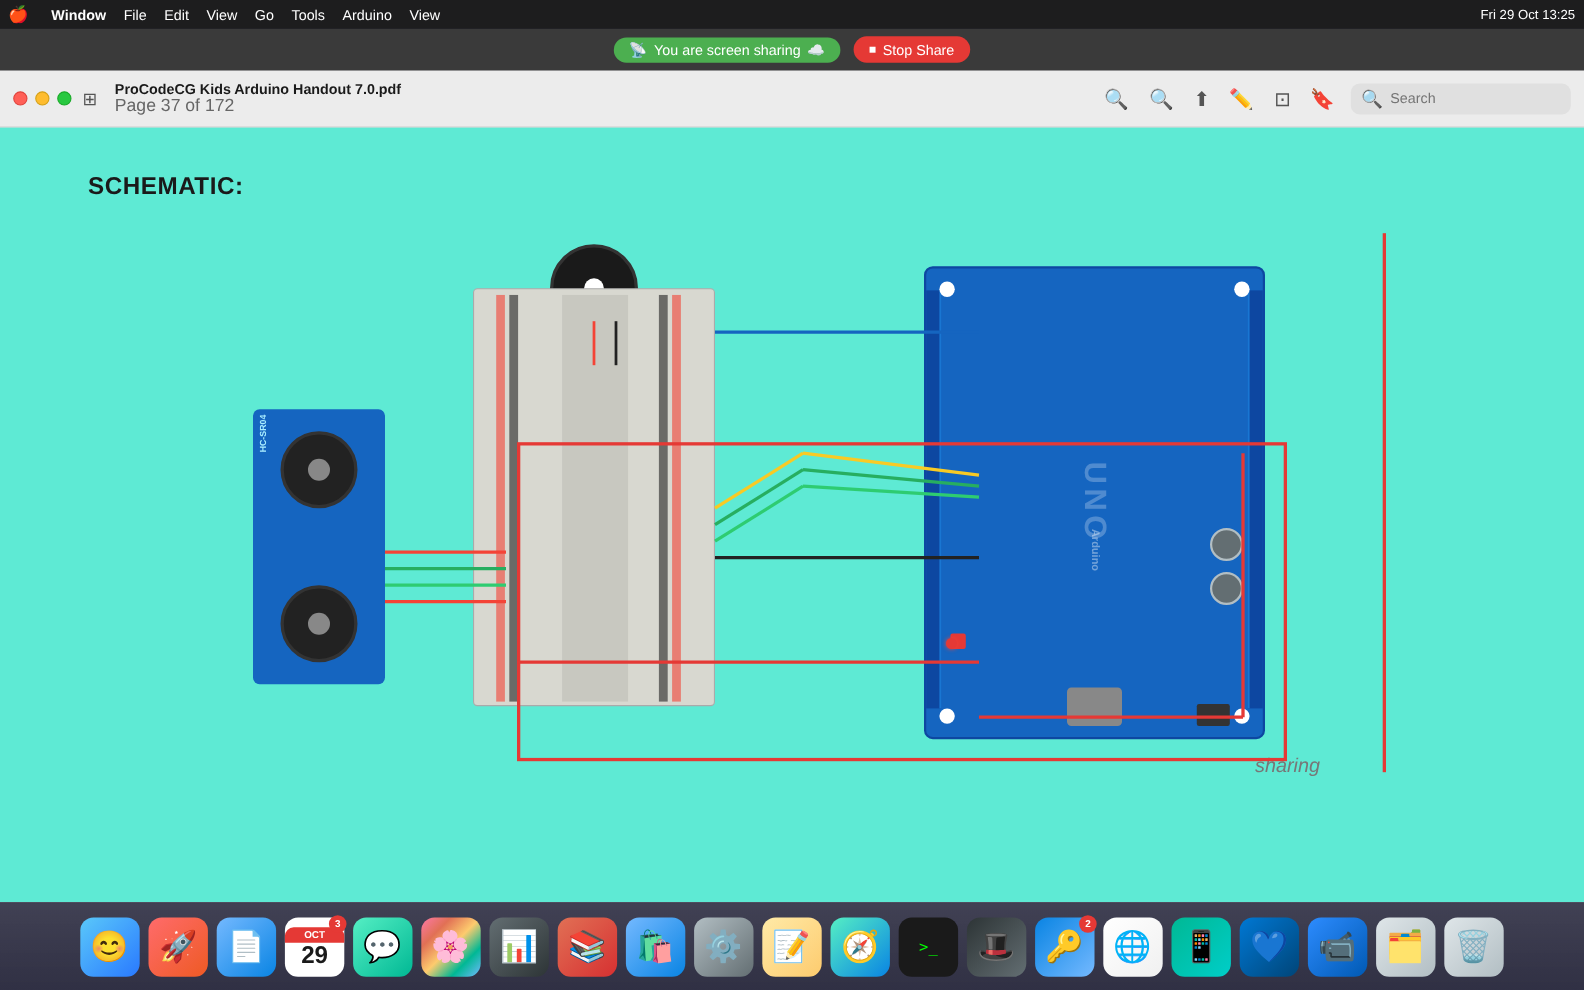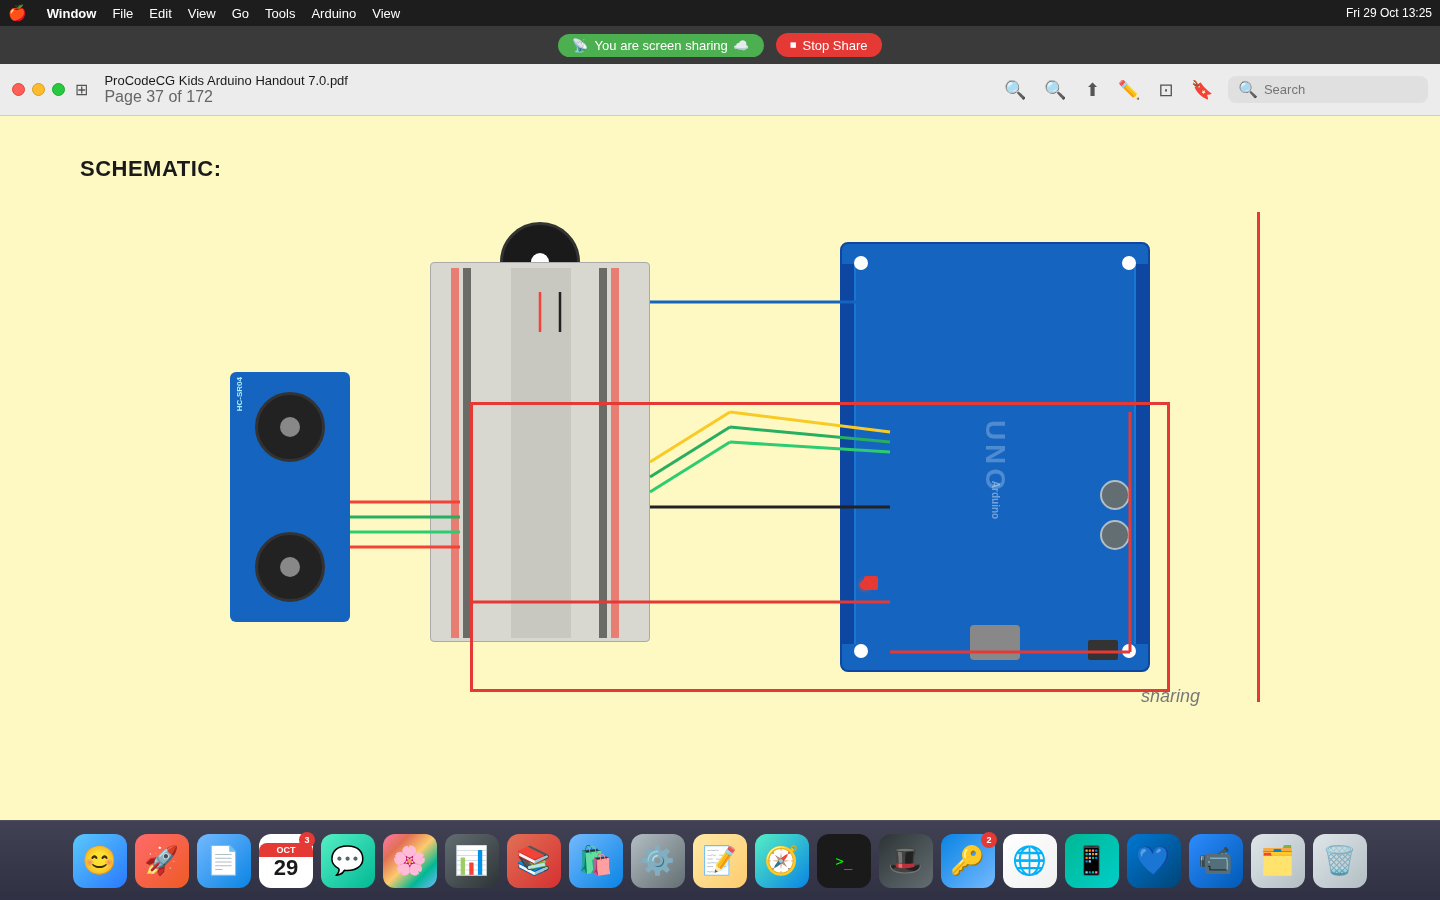--- a/index.html
+++ b/index.html
@@ -78,21 +78,21 @@
       padding: 0 12px;
       position: relative;
     }
     .traffic-lights { display: flex; gap: 7px; align-items: center; }
     .tl { width: 13px; height: 13px; border-radius: 50%; }
     .tl-red { background: #ff5f57; border: 1px solid #e0443e; }
     .tl-yellow { background: #febc2e; border: 1px solid #d4a017; }
     .tl-green { background: #28c840; border: 1px solid #1aab29; }
     .sidebar-toggle { margin-left: 10px; background: none; border: none; color: #555; font-size: 16px; cursor: pointer; }
     .file-info { margin-left: 16px; }
-    .file-title { font-size: 13px; font-weight: 400; color: #1a1a1a; }
+    .file-title { font-size: 13px; font-weight: 700; color: #1a1a1a; }
     .file-subtitle { font-size: 16px; color: #666; }
     .toolbar-right { margin-left: auto; display: flex; align-items: center; gap: 10px; }
     .toolbar-btn { background: none; border: none; color: #555; font-size: 18px; cursor: pointer; padding: 4px; }
     .search-bar {
       display: flex;
       align-items: center;
       background: #e0e0e0;
       border-radius: 8px;
       padding: 4px 10px;
       gap: 6px;
@@ -103,21 +103,21 @@
       border: none;
       outline: none;
       font-size: 13px;
       color: #333;
       width: 150px;
     }
 
     
     .content-area {
       flex: 1;
-      background: #fef9c3;
+      background: #5eead4;
       overflow-y: auto;
       position: relative;
       padding: 40px 80px;
     }
 
     .schematic-label {
       font-size: 22px;
       font-weight: 700;
       color: #1a1a1a;
       margin-bottom: 30px;

